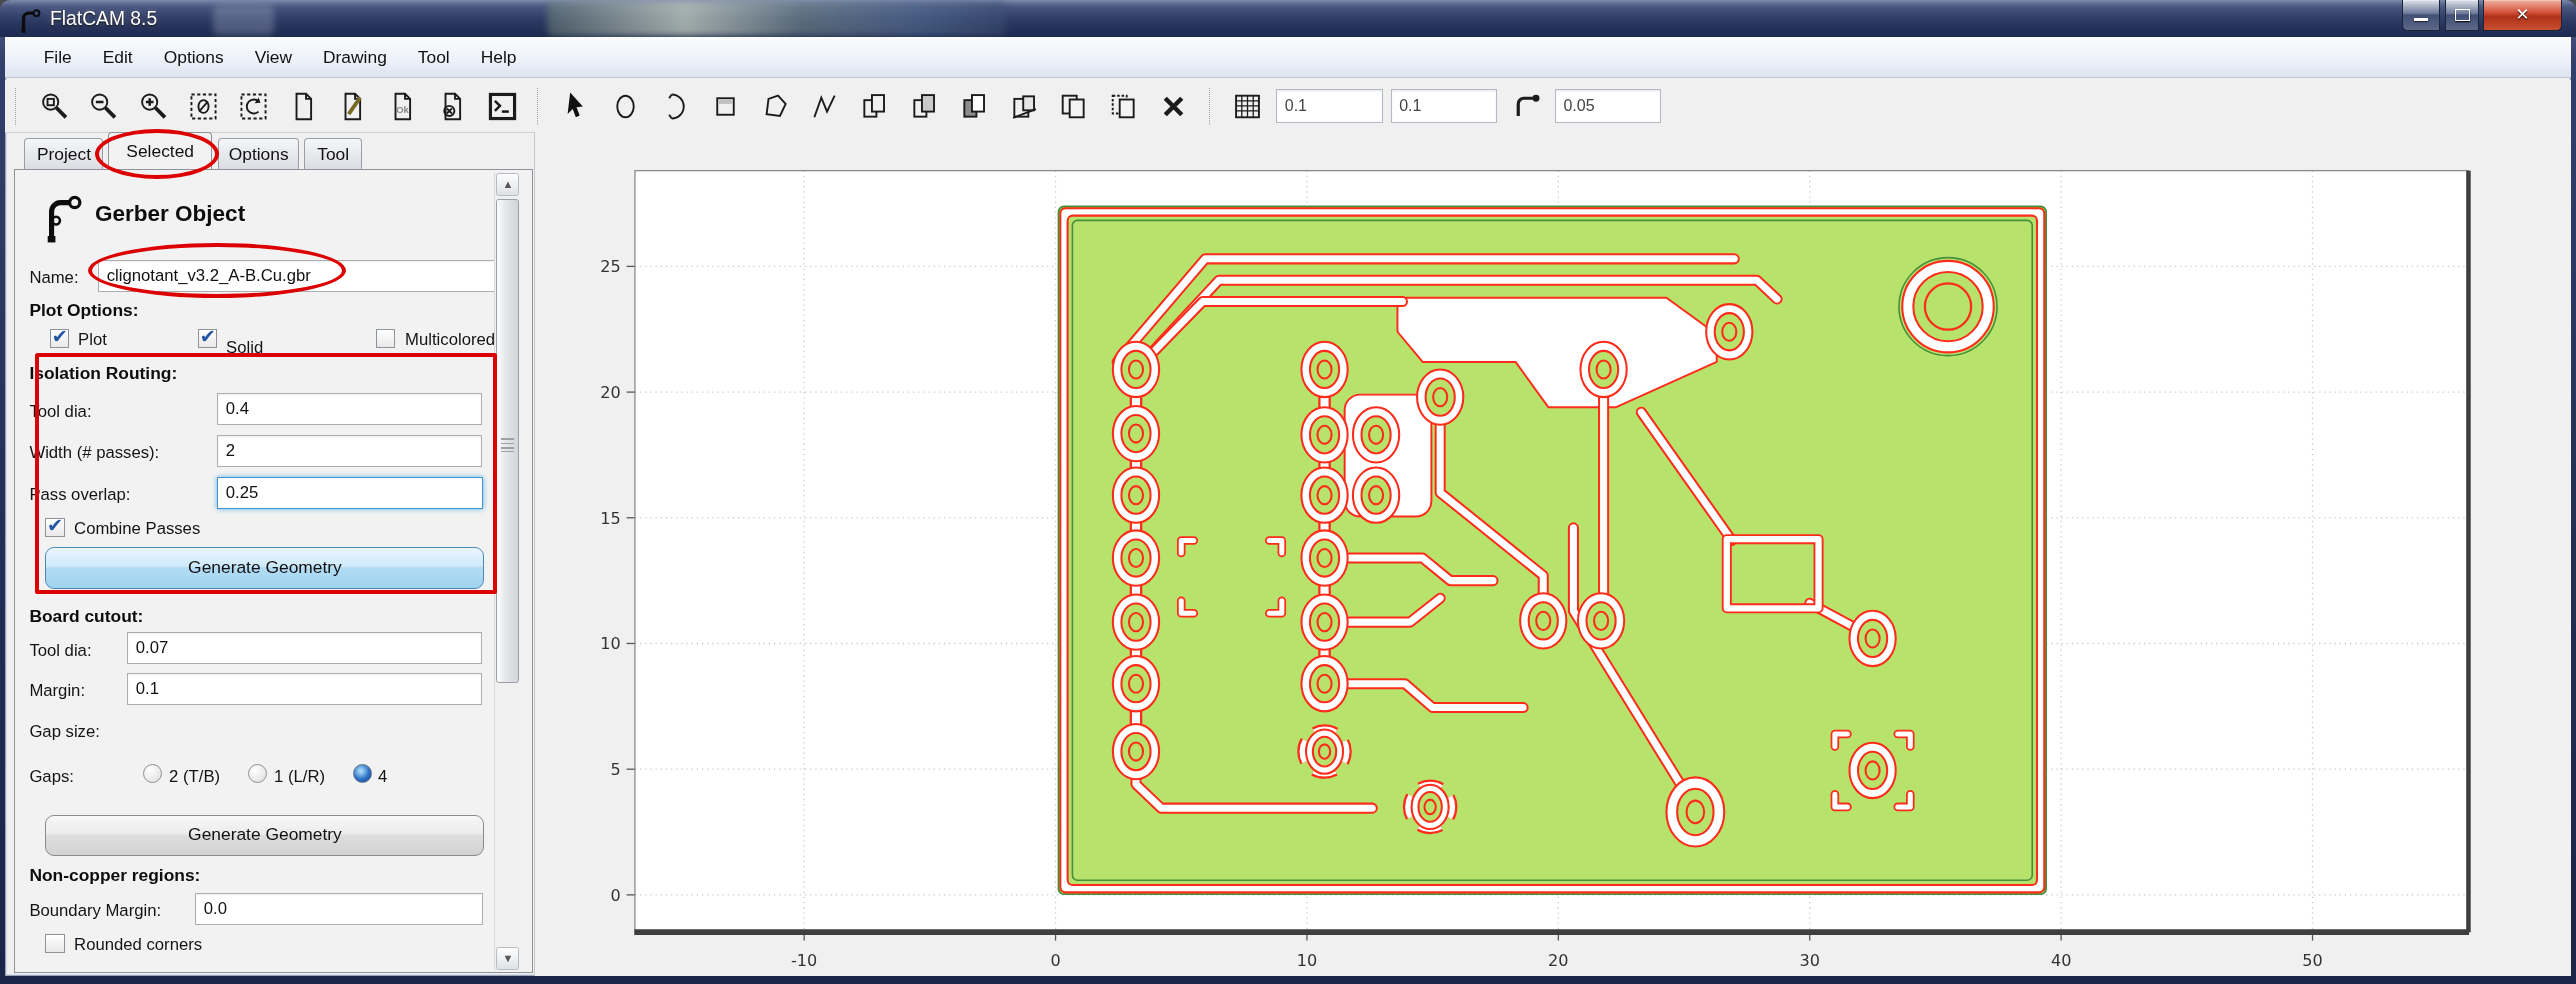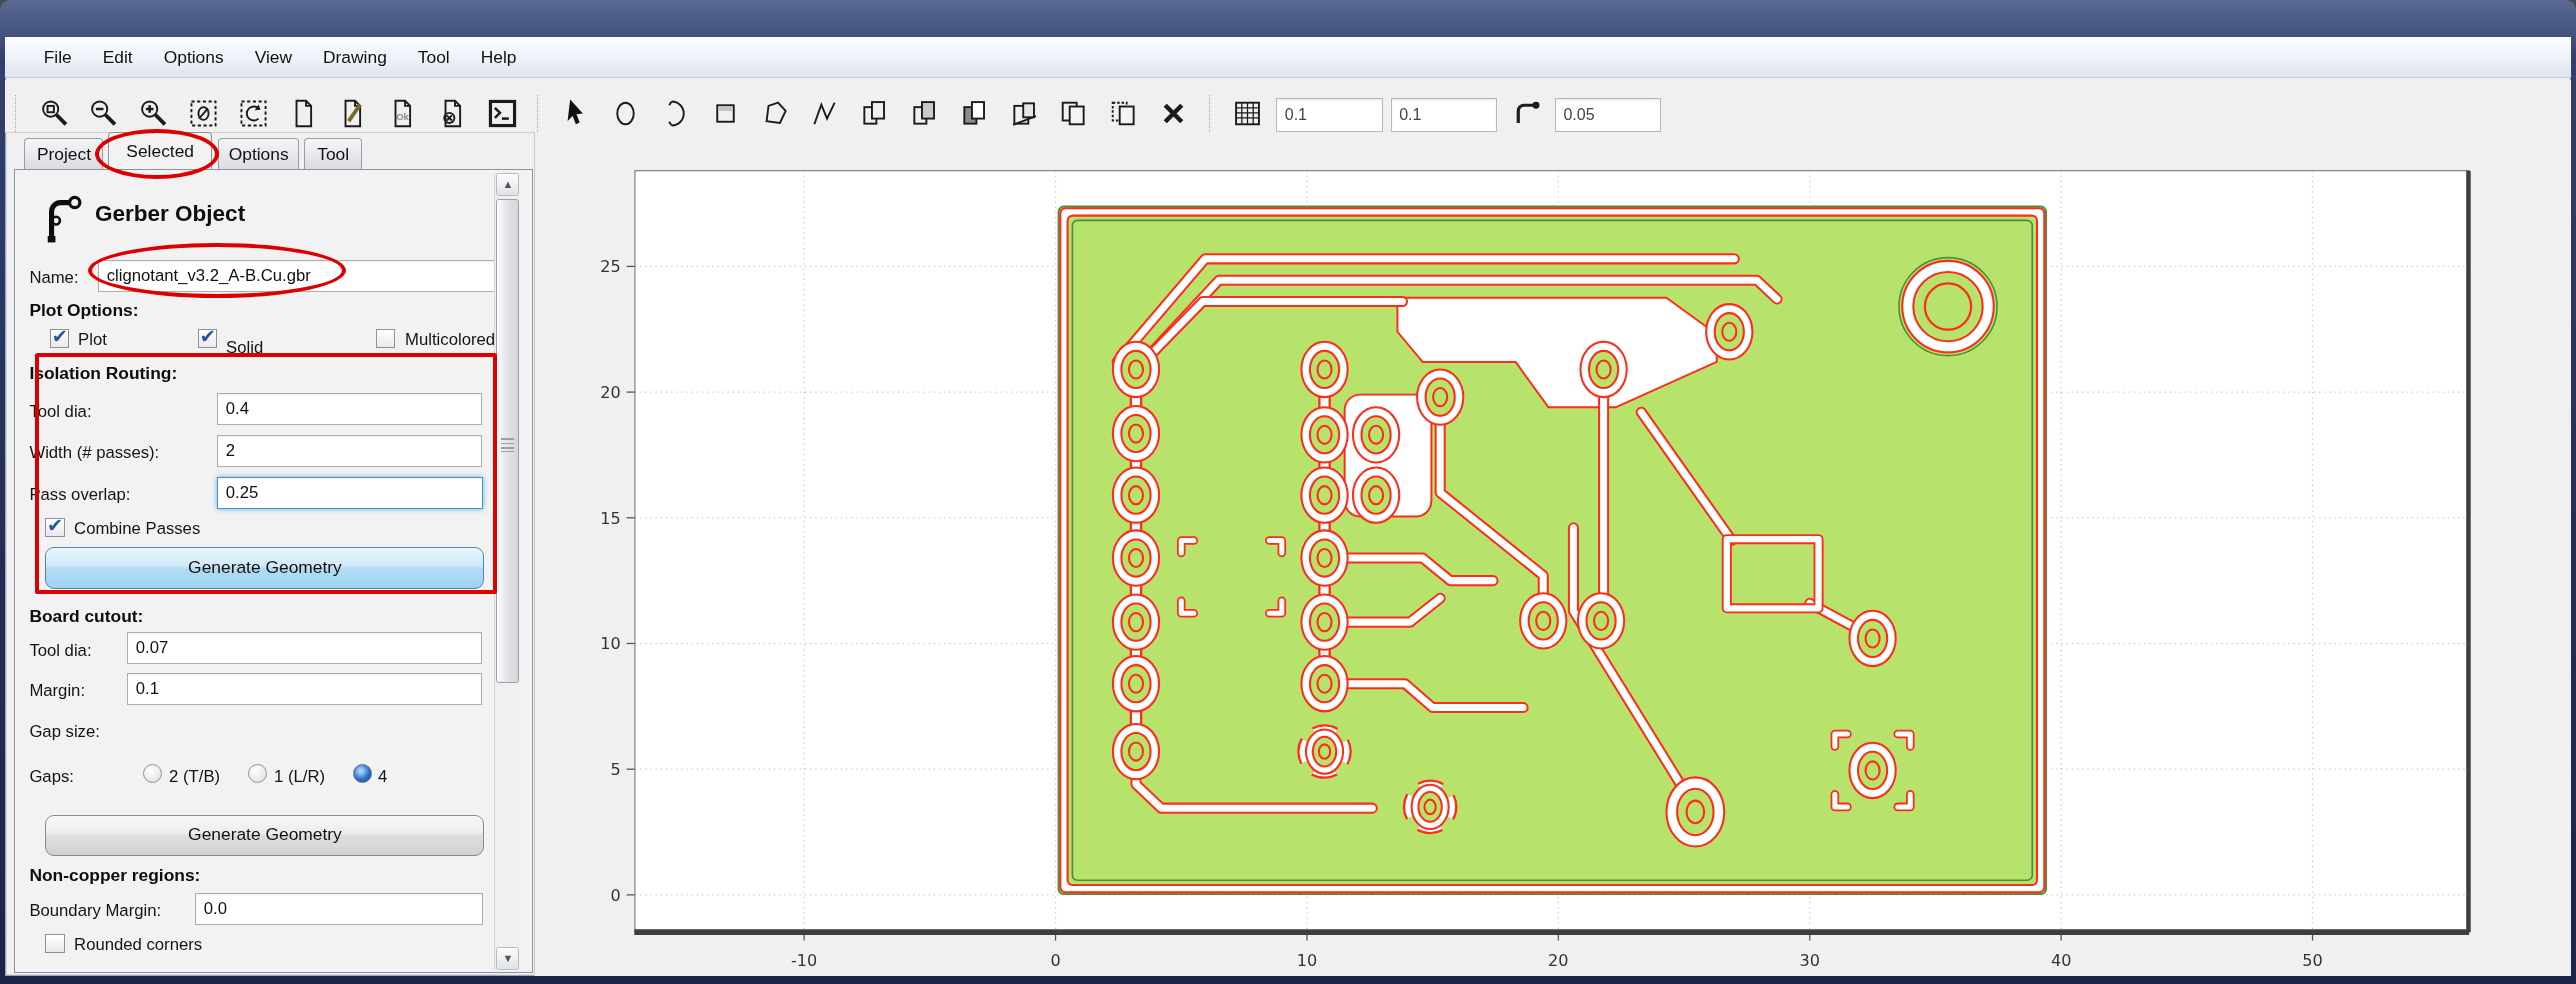--- a/index.html
+++ b/index.html
@@ -24,21 +24,21 @@
   #btn-close{left:2483px;width:77px;border-radius:0 0 5.2px 0;
         background:linear-gradient(180deg,#f0b0a0,#d4553d 40%,#b1301b 55%,#c8502f);}
   .wglyph{color:#fff;text-shadow:0 0.6px 1.3px #000;font-size:16.7px;line-height:16.7px;}
   #btn-min .bar{width:14px;height:3.2px;background:#fff;box-shadow:0 0.6px 1.3px #000;margin-top:9px;}
   #btn-max .box{width:13px;height:10.3px;border:1.9px solid #fff;box-shadow:0 0.6px 1.3px #000;}
   
   #client{position:absolute;left:5.2px;top:37px;width:2566px;height:939px;background:#f0f0f0;box-shadow:inset 0 0 0 1.3px #9aa4bd;}
   #menubar{position:absolute;left:0;top:0;width:2566px;height:41px;
            background:linear-gradient(180deg,#fbfcfe,#eef2f9 55%,#dde4f0);border-bottom:1.3px solid #c2c9d6;display:flex;align-items:center;padding-left:23px;box-sizing:border-box;}
   .menu-item{font-size:17.4px;color:#111;padding:0 15.5px;height:37px;line-height:37px;}
-  #toolbar{position:absolute;left:0;top:43px;width:2566px;height:52px;background:#f0f0f0;border-bottom:1.3px solid #d0d0d0;display:flex;align-items:flex-end;}
+  #toolbar{position:absolute;left:0;top:43px;width:2566px;height:52px;background:#f0f0f0;border-bottom:1.3px solid #d0d0d0;display:flex;align-items:center;}
   .tsep{width:6.4px;height:37px;border-left:1.9px dotted #a5a5a5;margin:0 6.4px 0 10.3px;}
   .tbtn{width:37px;height:37px;margin:0 6.4px;display:flex;align-items:center;justify-content:center;}
   .tbtn svg{width:33px;height:33px;}
   .tfield{height:32px;border:1.3px solid #b3b9c4;background:#fff;color:#444;font-size:16px;
           font-family:"Liberation Sans",sans-serif;padding:0 0 0 7.7px;margin:0 3.9px;box-shadow:inset 0 1.3px 1.9px rgba(0,0,0,.08);}
   
   #tabbar{position:absolute;left:9px;top:95px;width:519px;height:37px;}
   .tab{position:absolute;bottom:0;height:31px;border:1.3px solid #9a9da5;border-bottom:none;border-radius:3.9px 3.9px 0 0;
        background:linear-gradient(180deg,#f5f6f8,#dcdde2);font-size:17.4px;color:#111;text-align:center;line-height:30px;box-sizing:border-box;}
   .tab.active{height:37px;background:#f2f2f2;line-height:36px;z-index:3;border-color:#8f929b;}
@@ -74,20 +74,39 @@
   .ann.ellipse{border-radius:50%;}
   #ann-tab{left:95px;top:129px;width:124px;height:50px;}
   #ann-name{left:88px;top:243px;width:258px;height:55px;}
   #ann-iso{left:35px;top:353px;width:462px;height:241px;border-radius:2.6px;}
 </style>
 </head>
 <body>
 
 <div id="app">
 
+  <div id="titlebar">
+    <div id="glass1" class="glass"></div>
+    <div id="glass2" class="glass"></div>
+    <svg id="titleicon" width="26" height="26" viewBox="0 0 40 40">
+      <path d="M10 37 V16 A8 8 0 0 1 18 8 H26" fill="none" stroke="#0c0c0c" stroke-width="5"></path>
+      <circle cx="30" cy="8" r="4.5" fill="none" stroke="#0c0c0c" stroke-width="3"></circle>
+      <rect x="7" y="32" width="6" height="6" fill="#0c0c0c"></rect>
+    </svg>
+    <span id="titletext">FlatCAM 8.5</span>
+    <div id="btn-min" class="wbtn">
+        <span class="bar"></span>
+      </div>
+    <div id="btn-max" class="wbtn">
+        <span class="box"></span>
+      </div>
+    <div id="btn-close" class="wbtn">
+        <span class="wglyph">✕</span>
+      </div>
+  </div>
 
   <div id="client">
     <div id="menubar">
         <div class="menu-item">File</div>
         <div class="menu-item">Edit</div>
         <div class="menu-item">Options</div>
         <div class="menu-item">View</div>
         <div class="menu-item">Drawing</div>
         <div class="menu-item">Tool</div>
         <div class="menu-item">Help</div>

